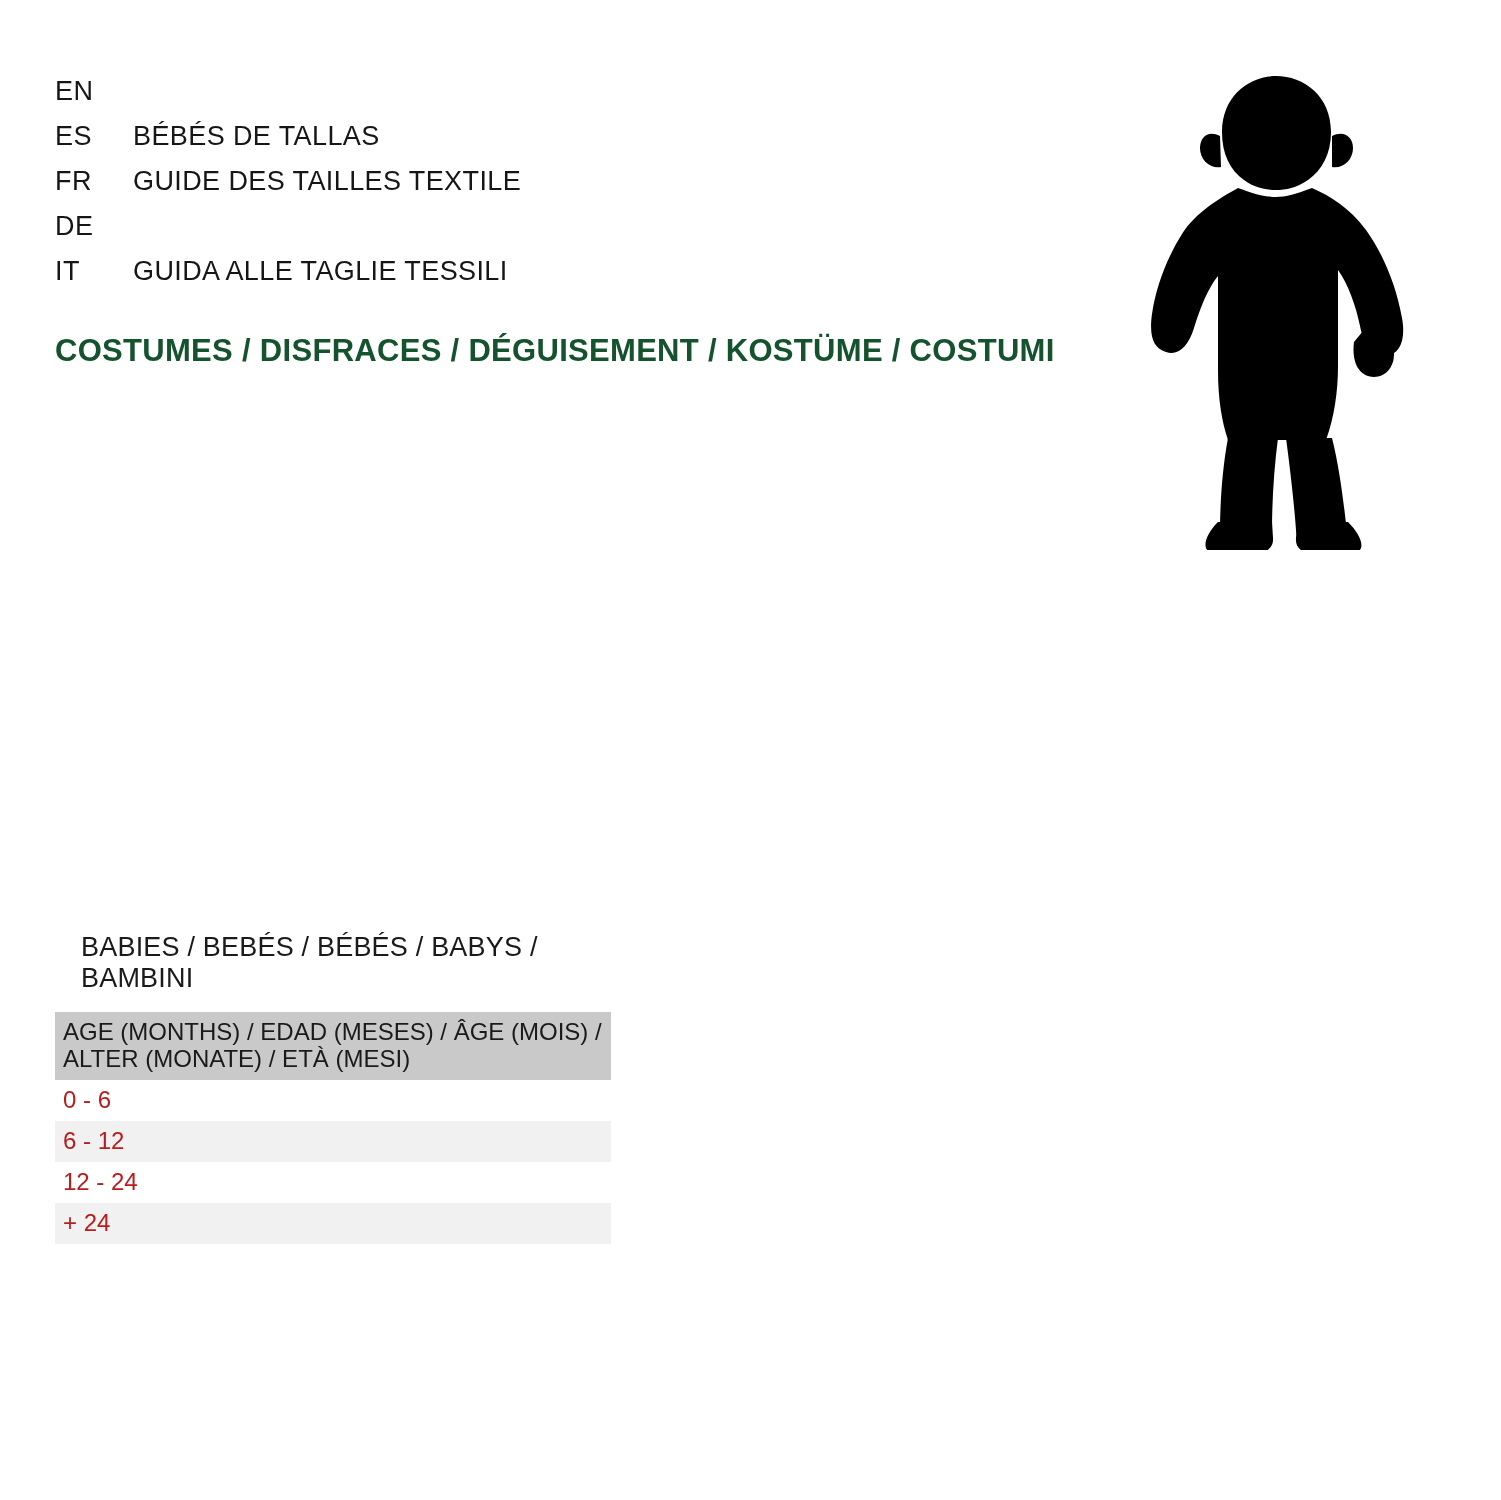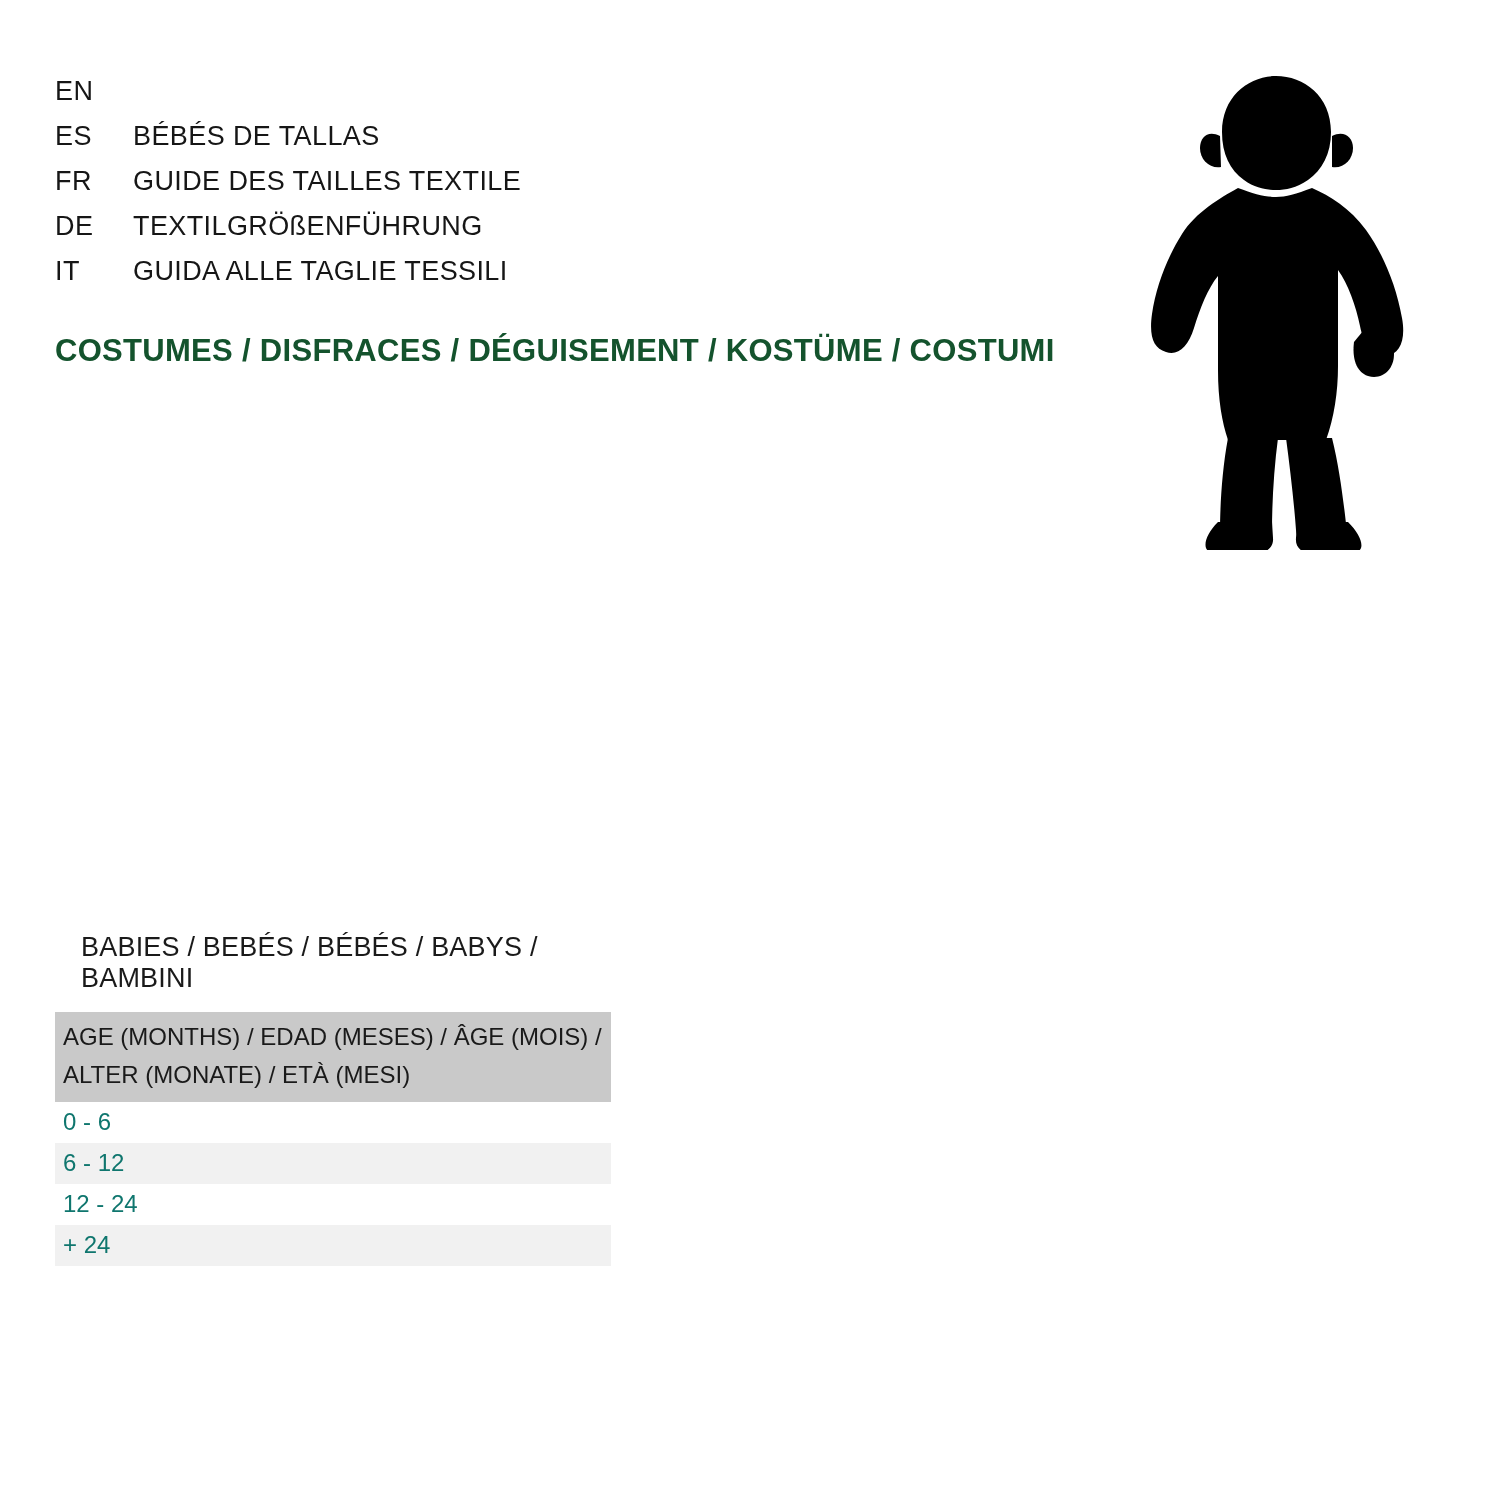--- a/index.html
+++ b/index.html
@@ -80,29 +80,29 @@
   table.size-table {
     border-collapse: collapse;
     width: 556px;
     table-layout: fixed;
   }
   table.size-table th {
     background: #c9c9c9;
     text-align: left;
     font-weight: normal;
     font-size: 24px;
-    line-height: 38px;
+    line-height: 27px;
     padding: 6px 8px 8px 8px;
     color: #1a1a1a;
   }
   table.size-table td {
     font-size: 24px;
     line-height: 30px;
     padding: 5px 8px 6px 8px;
-    color: #0f766e;
+    color: #b91c1c;
     background: #ffffff;
   }
   table.size-table tr.alt td {
     background: #f1f1f1;
   }
 </style>
 </head>
 <body>
 
 <div id="lang-block">
@@ -112,21 +112,20 @@
   <div class="lang-row">
     <span class="lang-code">ES</span>
     <span class="lang-text">BÉBÉS DE TALLAS</span>
   </div>
   <div class="lang-row">
     <span class="lang-code">FR</span>
     <span class="lang-text">GUIDE DES TAILLES TEXTILE</span>
   </div>
   <div class="lang-row">
     <span class="lang-code">DE</span>
-    <span class="lang-text">TEXTILGRÖßENFÜHRUNG</span>
   </div>
   <div class="lang-row">
     <span class="lang-code">IT</span>
     <span class="lang-text">GUIDA ALLE TAGLIE TESSILI</span>
   </div>
 </div>
 
 <div id="category-line">COSTUMES / DISFRACES / DÉGUISEMENT / KOSTÜME / COSTUMI</div>
 
 <div id="silhouette">

